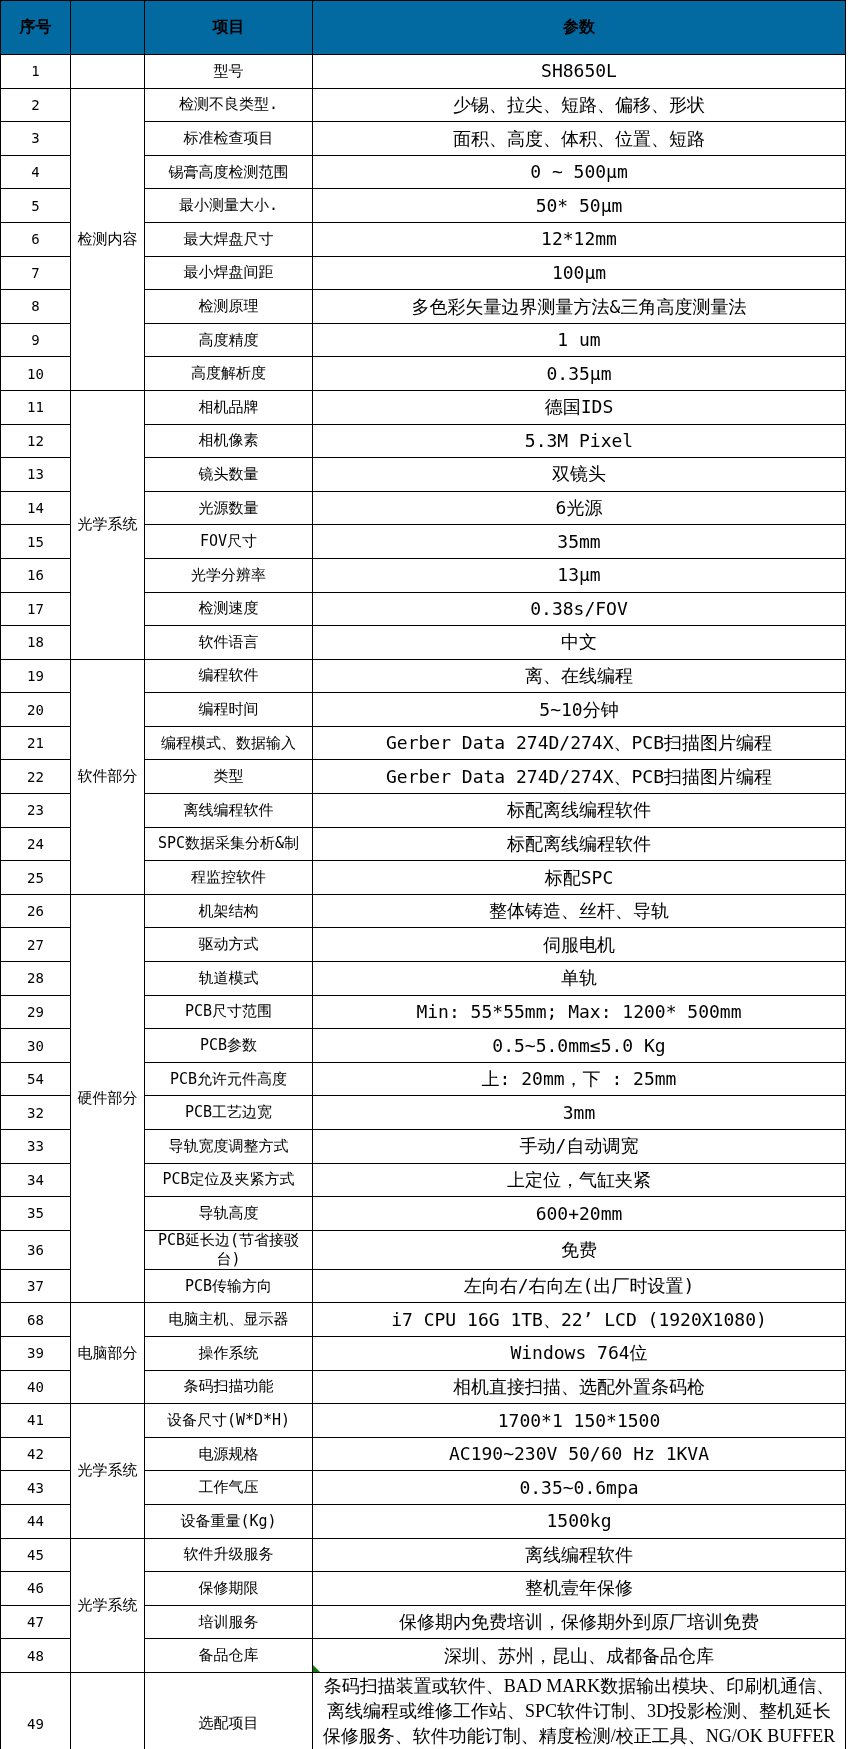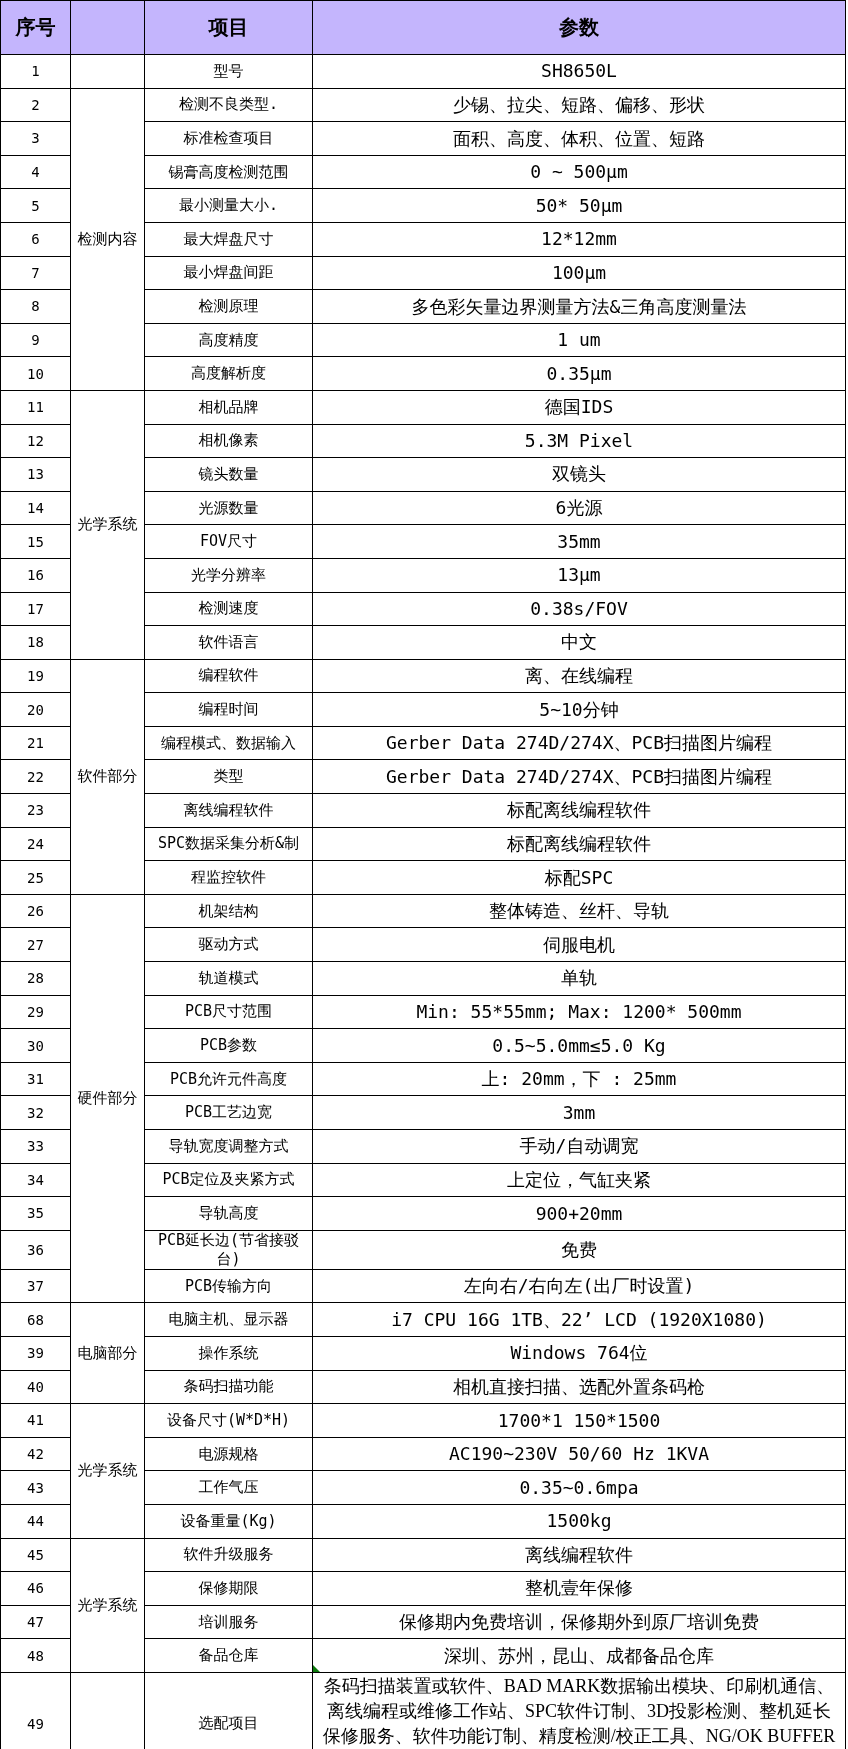--- a/index.html
+++ b/index.html
@@ -23,22 +23,22 @@
     text-align: center;
     vertical-align: middle;
     padding: 0 4px;
     overflow: hidden;
     word-break: break-all;
   }
   table.spec thead tr {
     height: 54px;
   }
   table.spec thead th {
-    background: #c4b5fd;
-    font-size: 20px;
+    background: #0369a1;
+    font-size: 16px;
     font-weight: bold;
   }
   table.spec tbody tr {
     height: 33.6px;
   }
   table.spec tbody tr.tall {
     height: 76px;
   }
   td.no-cell {
     font-size: 14px;
@@ -242,21 +242,21 @@
         <td class="no-cell">29</td>
         <td class="item-cell">PCB尺寸范围</td>
         <td class="param-cell">Min: 55*55mm; Max: 1200* 500mm</td>
       </tr>
       <tr>
         <td class="no-cell">30</td>
         <td class="item-cell">PCB参数</td>
         <td class="param-cell">0.5~5.0mm≤5.0 Kg</td>
       </tr>
       <tr>
-        <td class="no-cell">31</td>
+        <td class="no-cell">54</td>
         <td class="item-cell">PCB允许元件高度</td>
         <td class="param-cell">上: 20mm，下 : 25mm</td>
       </tr>
       <tr>
         <td class="no-cell">32</td>
         <td class="item-cell">PCB工艺边宽</td>
         <td class="param-cell">3mm</td>
       </tr>
       <tr>
         <td class="no-cell">33</td>
@@ -264,21 +264,21 @@
         <td class="param-cell">手动/自动调宽</td>
       </tr>
       <tr>
         <td class="no-cell">34</td>
         <td class="item-cell">PCB定位及夹紧方式</td>
         <td class="param-cell">上定位，气缸夹紧</td>
       </tr>
       <tr>
         <td class="no-cell">35</td>
         <td class="item-cell">导轨高度</td>
-        <td class="param-cell">900+20mm</td>
+        <td class="param-cell">600+20mm</td>
       </tr>
       <tr>
         <td class="no-cell">36</td>
         <td class="item-cell">PCB延长边(节省接驳台)</td>
         <td class="param-cell">免费</td>
       </tr>
       <tr>
         <td class="no-cell">37</td>
         <td class="item-cell">PCB传输方向</td>
         <td class="param-cell">左向右/右向左(出厂时设置)</td>

